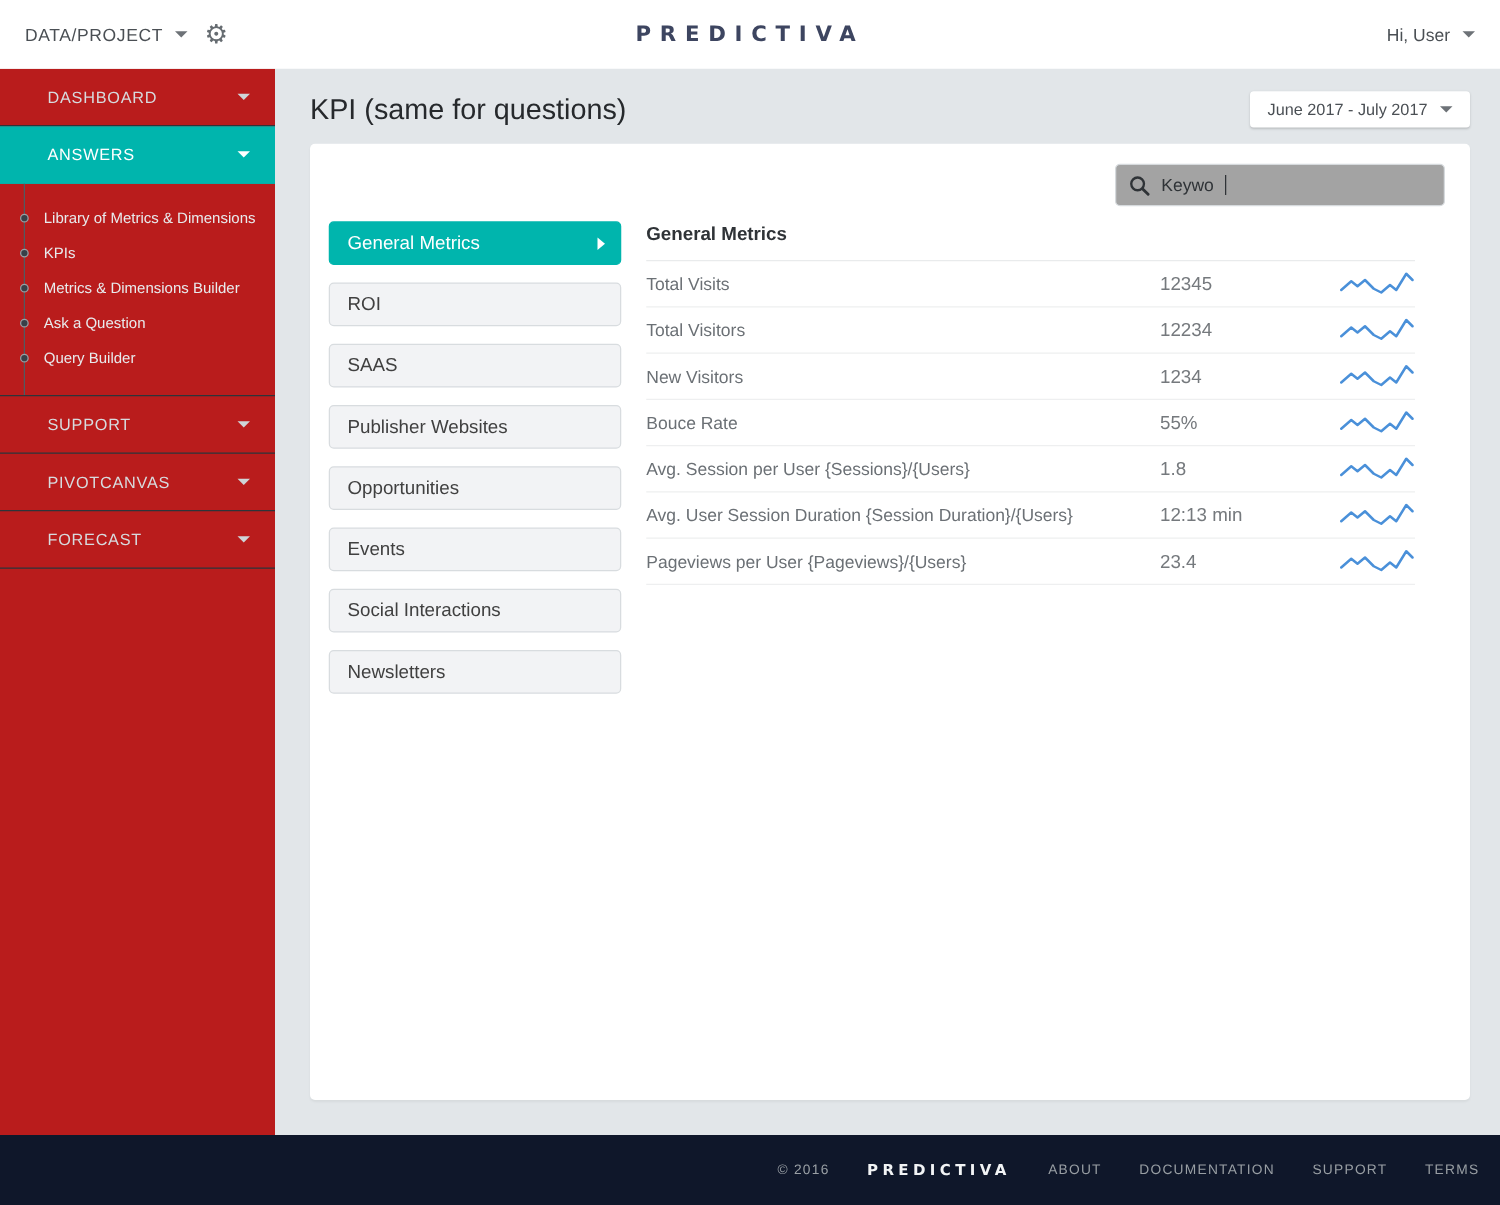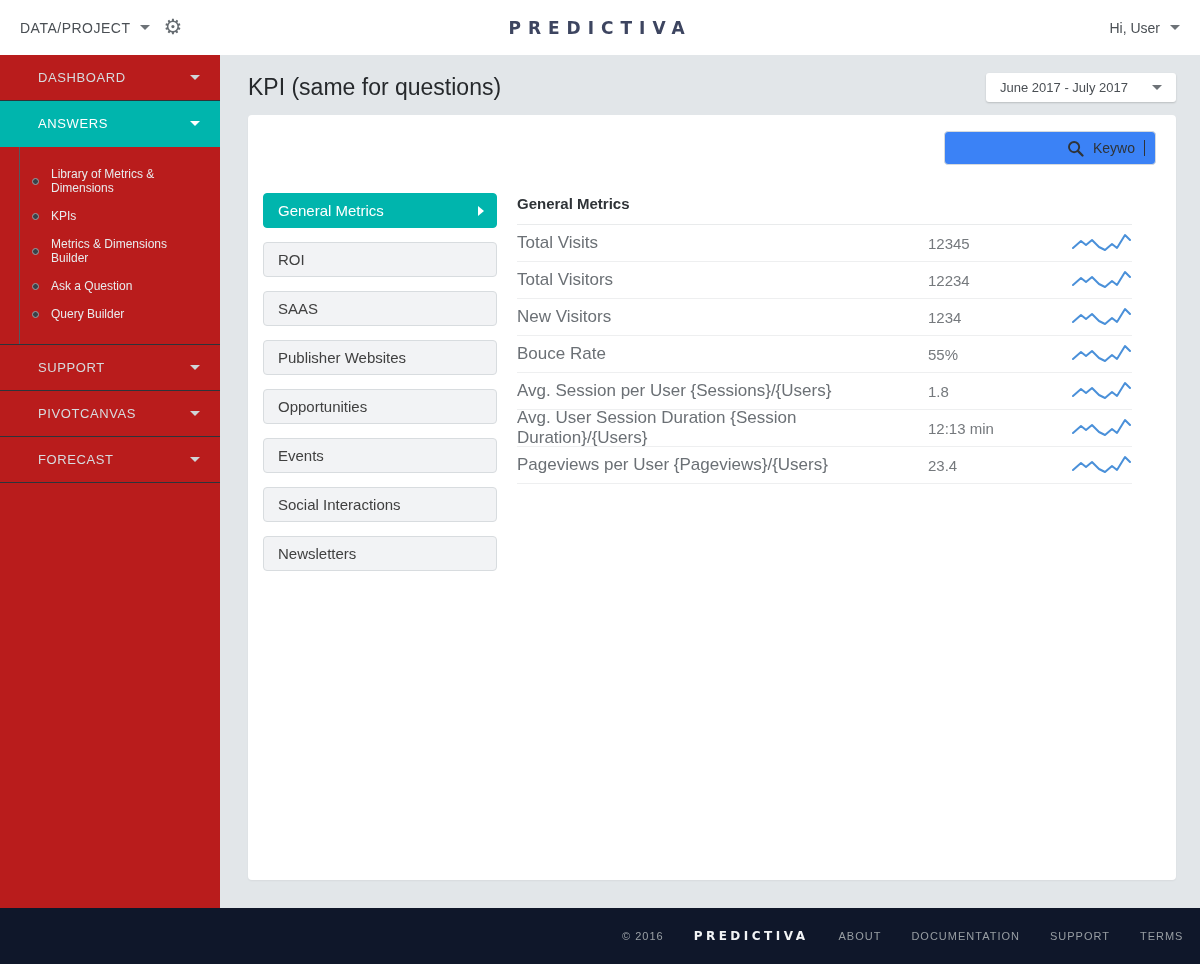--- a/index.html
+++ b/index.html
@@ -51,21 +51,21 @@
     height:46px; display:flex; align-items:center;
     padding:0 20px 0 38px; cursor:pointer;
     border-bottom:1px solid #2d343a;
     color:#d7dbde; font-size:13px; letter-spacing:0.6px;
   }
   .side-section .caret-dn { margin-left:auto; border-top-color:#cfd4d7; }
   .side-section.active { background:#00b5ad; color:#ffffff; border-bottom-color:#00b5ad; }
   .side-section.active .caret-dn { border-top-color:#ffffff; }
 
   .submenu {
-    list-style:none; padding:13px 16px 16px; position:relative;
+    list-style:none; padding:13px 0 16px; position:relative;
     border-bottom:1px solid #2d343a;
   }
   .submenu::before {
     content:""; position:absolute; left:19px; top:0; bottom:0;
     width:1px; background:#525a61;
   }
   .submenu li {
     display:flex; align-items:center; gap:12px;
     padding:7px 8px 7px 16px; cursor:pointer;
     font-size:12px; color:#e8ebed; position:relative;
@@ -74,42 +74,42 @@
     width:7px; height:7px; border-radius:50%; flex:0 0 7px;
     border:1px solid #99a0a5; background:#384048;
   }
 
   
   .main { flex:1 1 auto; padding:18px 24px 0 28px; }
   .page-header { display:flex; align-items:center; justify-content:space-between; }
   .page-title { font-size:23px; font-weight:400; color:#26292c; }
   .date-btn {
     background:#ffffff; border:none; border-radius:3px; height:29px;
-    padding:0 14px; display:flex; align-items:center; gap:24px;
+    padding:0 14px; display:flex; align-items:center; gap:10px;
     font-family:"Liberation Sans", sans-serif;
     font-size:13px; color:#4a4f54; cursor:pointer;
     box-shadow:0 1px 2px rgba(0,0,0,0.18);
   }
   .date-btn .caret-dn { border-top-color:#6d7277; }
 
   .card {
     margin-top:13px; background:#ffffff; border-radius:4px;
     height:765px; padding:16px 20px 0 15px;
     box-shadow:0 1px 2px rgba(0,0,0,0.05);
   }
   .search-row { display:flex; justify-content:flex-end; }
   .search-box {
-    width:212px; height:34px; border:1px solid #d6dadd; border-radius:4px;
+    width:264px; height:34px; border:1px solid #d6dadd; border-radius:4px;
     display:flex; align-items:center; gap:9px; padding:0 10px;
-    font-size:14px; color:#2f3337; cursor:text; background:#3b82f6;justify-content:flex-end;
+    font-size:14px; color:#2f3337; cursor:text; background:#a3a3a3;
   }
   .search-box svg { flex:0 0 auto; }
   .text-caret { width:1px; height:16px; background:#2f3337; display:inline-block; }
 
-  .content-row { display:flex; margin-top:28px;justify-content:center; }
+  .content-row { display:flex; margin-top:12px;justify-content:center; }
   .cat-col { width:234px; flex:0 0 234px; margin-right:20px; }
   .cat-btn {
     width:234px; height:35px; margin-bottom:14px;
     display:flex; align-items:center;
     background:#f2f3f5; border:1px solid #d8dcdf; border-radius:4px;
     padding:0 12px 0 14px; cursor:pointer;
     font-family:"Liberation Sans", sans-serif;
     font-size:15px; color:#404040; text-align:left;
   }
   .cat-btn.selected {
@@ -124,21 +124,21 @@
 
   .metrics-col { flex:1 1 auto; margin-right:24px; padding-top:2px; }
   .metrics-heading {
     font-size:15px; font-weight:700; color:#2f3337;
     padding-bottom:12px; border-bottom:1px solid #e9ebec;
   }
   .metric-row {
     height:37px; display:flex; align-items:center;
     border-bottom:1px solid #eeefF0; cursor:pointer;
   }
-  .metric-label { flex:1 1 auto; font-size:17px; color:#6b7075; }
+  .metric-label { flex:1 1 auto; font-size:14px; color:#6b7075; }
   .metric-value { width:144px; flex:0 0 144px; font-size:15px; color:#75797d; }
   .metric-spark { width:60px; flex:0 0 60px; }
 
   
   .footer {
     height:56px; flex:0 0 56px; background:#0f172a;
     display:flex; align-items:center; gap:30px;
     padding-left:622px;
   }
   .footer-copy { font-size:11px; color:#9aa0a5; letter-spacing:1px; white-space:nowrap; }

